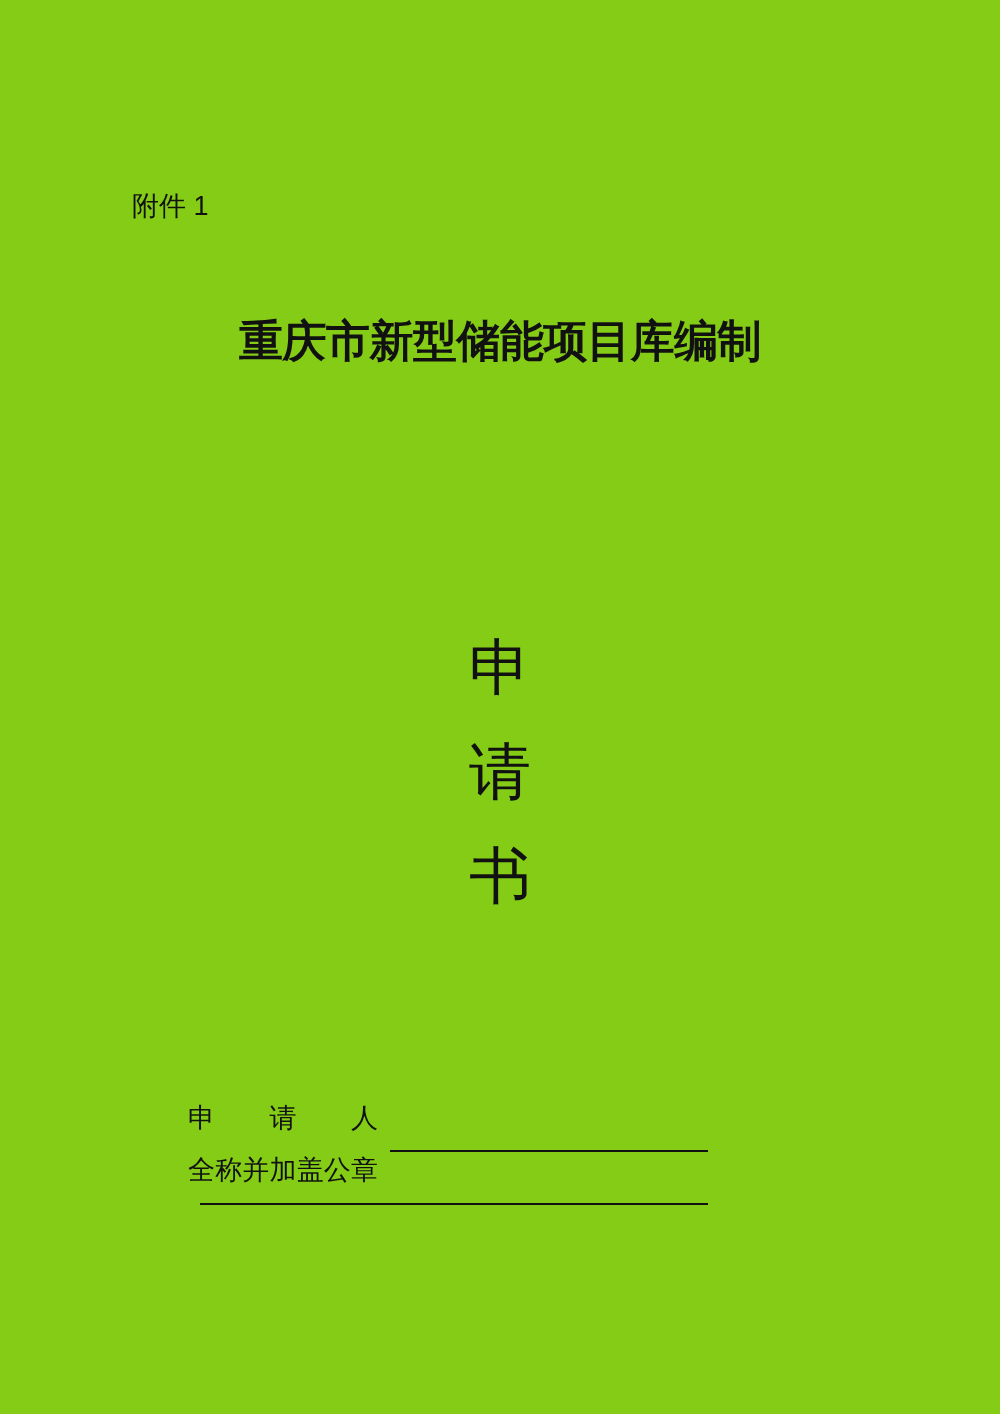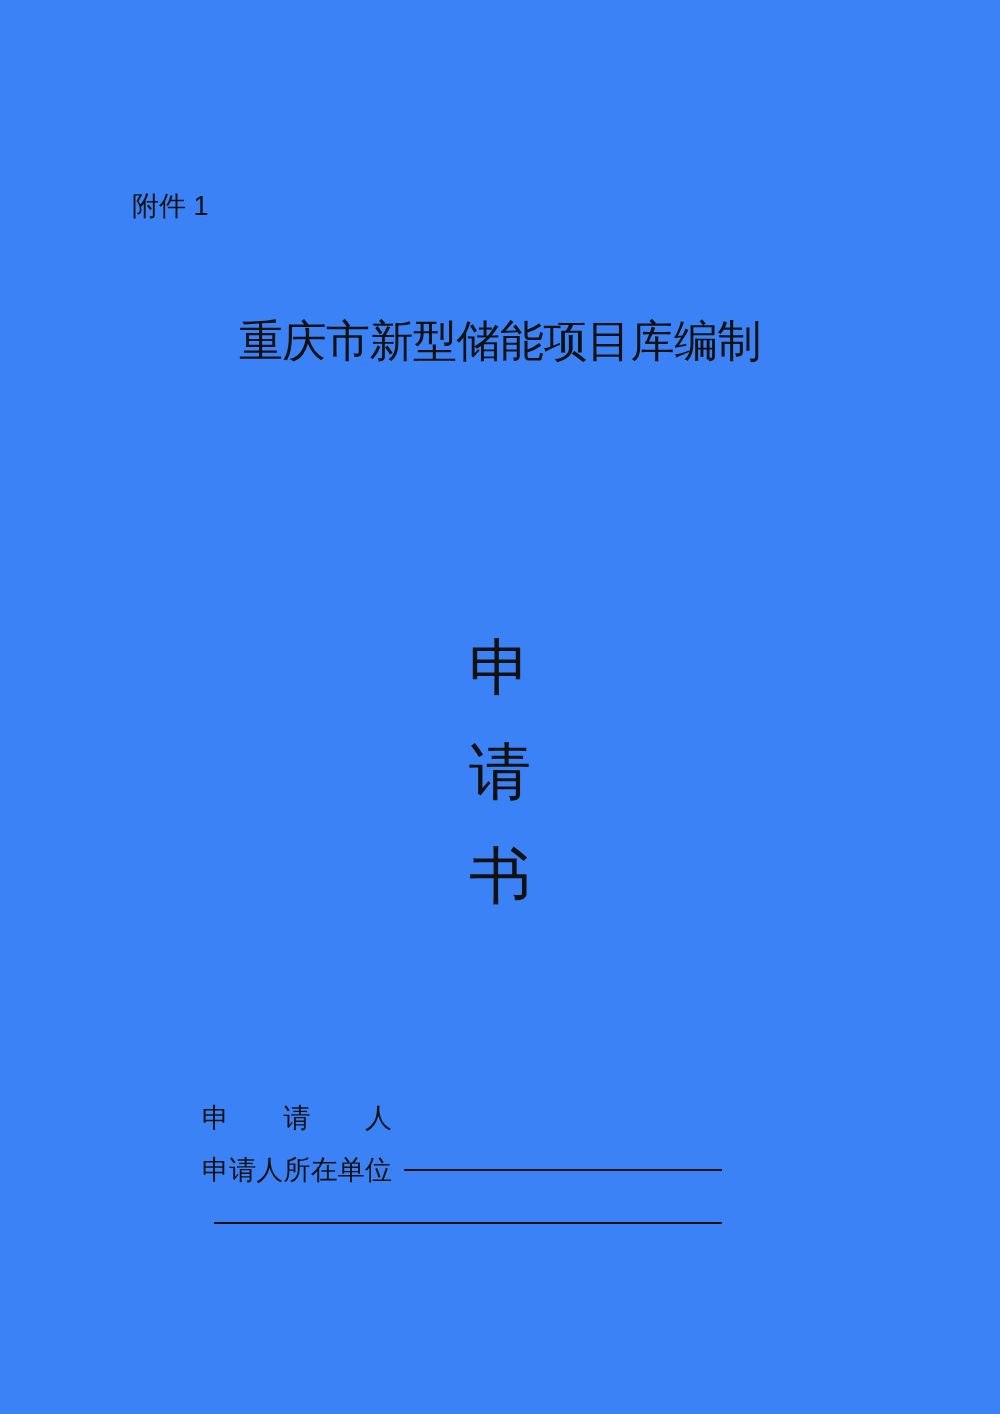--- a/index.html
+++ b/index.html
@@ -4,42 +4,42 @@
 <style>
   html, body {
     margin: 0;
     padding: 0;
     background: #ffffff;
   }
   .page {
     position: relative;
     width: 1000px;
     height: 1414px;
-    background: #3b82f6;
+    background: #84cc16;
     color: #111111;
     font-family: "Liberation Sans", sans-serif;
     overflow: hidden;
   }
   .attachment-label {
     position: absolute;
     left: 132px;
     top: 190px;
     font-size: 27px;
     line-height: 32px;
     white-space: pre;
   }
   .doc-title {
     position: absolute;
     left: 0;
     right: 0;
     top: 312px;
     margin: 0;
     text-align: center;
     font-size: 44px;
-    font-weight: 400;
+    font-weight: 700;
     letter-spacing: -0.5px;
   }
   .subject {
     position: absolute;
     left: 0;
     right: 0;
     top: 616px;
     display: flex;
     flex-direction: column;
     align-items: center;
@@ -51,25 +51,25 @@
     font-weight: 500;
   }
   .form-area {
     position: absolute;
     left: 188px;
     top: 1098px;
     width: 520px;
   }
   .form-row {
     position: absolute;
-    left: 14px;
+    left: 0;
     width: 520px;
     height: 40px;
     display: flex;
-    align-items: center;
+    align-items: flex-start;
   }
   .form-row.row-0 { top: 0px; }
   .form-row.row-1 { top: 52px; }
   .form-row.row-2 { top: 105px; }
   .form-label {
     display: inline-block;
     width: 190px;
     font-size: 27px;
     line-height: 40px;
     text-align: justify;
@@ -102,21 +102,21 @@
     <div class="subject-char">书</div>
   </div>
 
   <div class="form-area">
 
     <div class="form-row row-0">
       <span class="form-label">申请人</span>
     </div>
 
     <div class="form-row row-1">
-      <span class="form-label">申请人所在单位</span>
+      <span class="form-label">全称并加盖公章</span>
       <span class="form-line"></span>
     </div>
 
     <div class="form-row row-2">
       <span class="form-line"></span>
     </div>
 
   </div>
 
 </div>

